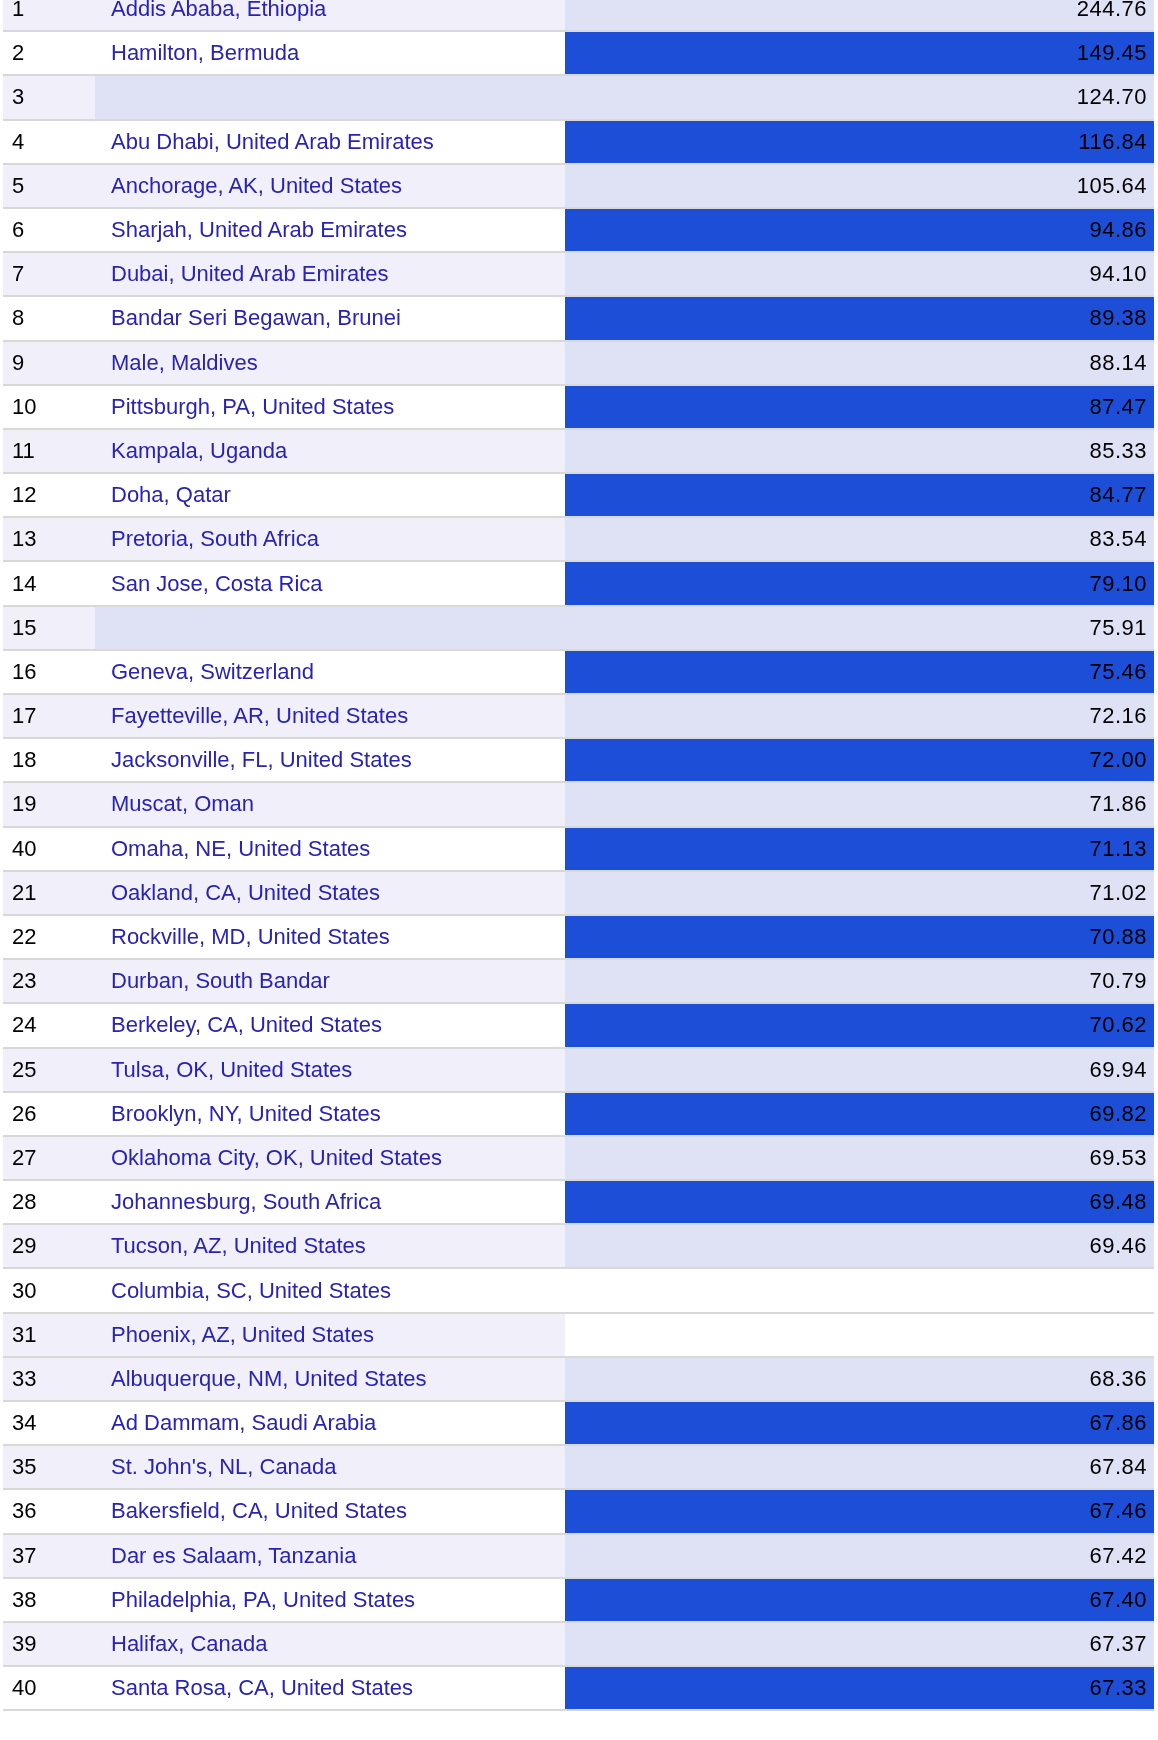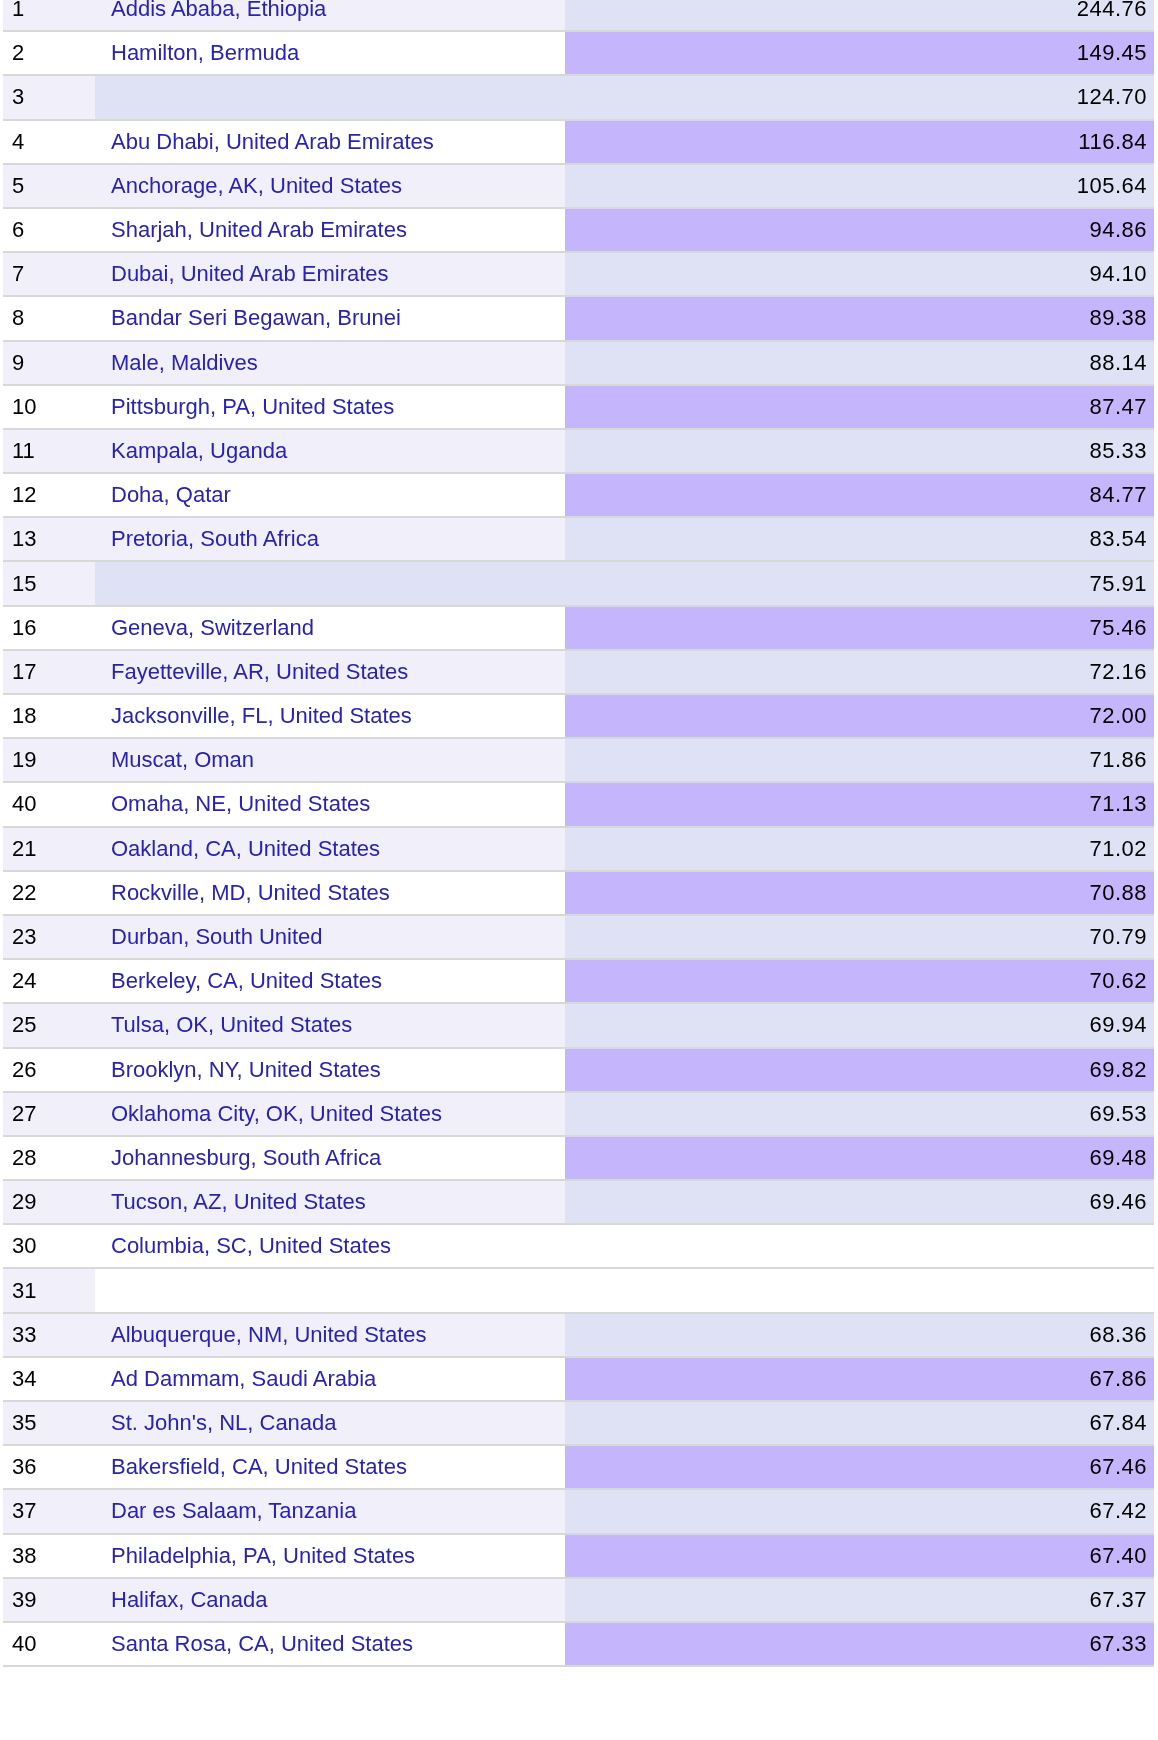--- a/index.html
+++ b/index.html
@@ -51,21 +51,21 @@
   .bar {
     flex: 1;
     justify-content: flex-end;
     padding-right: 7px;
     color: #000000;
     letter-spacing: 0.5px;
   }
   .row.odd .rank, .row.odd .city { background: #f0effa; }
   .row.odd .bar { background: #dfe2f5; }
   .row.even .rank, .row.even .city { background: #ffffff; }
-  .row.even .bar { background: #c4b5fd; }
+  .row.even .bar { background: #1d4ed8; }
 </style>
 </head>
 <body>
 
 <div id="rankings">
   <div class="row odd">
     <div class="cell rank">1</div>
     <div class="cell city">
       <a class="city-link">Addis Ababa, Ethiopia</a>
     </div>
@@ -184,20 +184,29 @@
   <div class="row odd">
     <div class="cell rank">13</div>
     <div class="cell city">
       <a class="city-link">Pretoria, South Africa</a>
     </div>
     <div class="cell bar">
       <span class="value">83.54</span>
     </div>
   </div>
 
+  <div class="row even">
+    <div class="cell rank">14</div>
+    <div class="cell city">
+      <a class="city-link">San Jose, Costa Rica</a>
+    </div>
+    <div class="cell bar">
+      <span class="value">79.10</span>
+    </div>
+  </div>
 
   <div class="row odd">
     <div class="cell rank">15</div>
     <div class="cell bar">
       <span class="value">75.91</span>
     </div>
   </div>
 
   <div class="row even">
     <div class="cell rank">16</div>
@@ -265,21 +274,21 @@
       <a class="city-link">Rockville, MD, United States</a>
     </div>
     <div class="cell bar">
       <span class="value">70.88</span>
     </div>
   </div>
 
   <div class="row odd">
     <div class="cell rank">23</div>
     <div class="cell city">
-      <a class="city-link">Durban, South United</a>
+      <a class="city-link">Durban, South Bandar</a>
     </div>
     <div class="cell bar">
       <span class="value">70.79</span>
     </div>
   </div>
 
   <div class="row even">
     <div class="cell rank">24</div>
     <div class="cell city">
       <a class="city-link">Berkeley, CA, United States</a>
@@ -341,20 +350,23 @@
 
   <div class="row even">
     <div class="cell rank">30</div>
     <div class="cell city">
       <a class="city-link">Columbia, SC, United States</a>
     </div>
   </div>
 
   <div class="row odd">
     <div class="cell rank">31</div>
+    <div class="cell city">
+      <a class="city-link">Phoenix, AZ, United States</a>
+    </div>
   </div>
 
 
   <div class="row odd">
     <div class="cell rank">33</div>
     <div class="cell city">
       <a class="city-link">Albuquerque, NM, United States</a>
     </div>
     <div class="cell bar">
       <span class="value">68.36</span>

